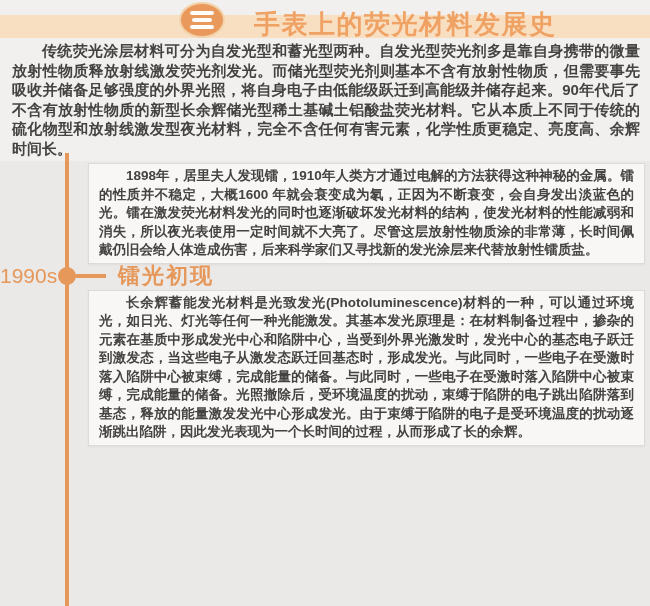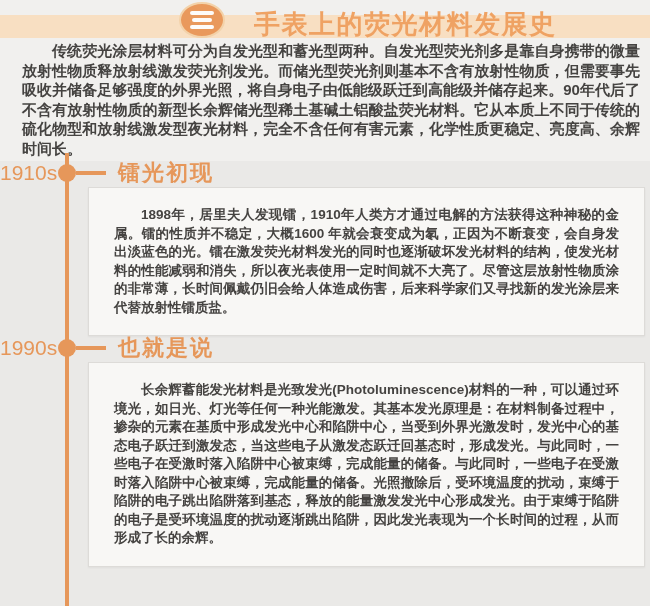--- a/index.html
+++ b/index.html
@@ -11,37 +11,37 @@
   .banner{position:absolute;left:0;right:0;bottom:0;height:23px;background:#f8dfc2;}
   .hicon{position:absolute;left:179px;top:2px;width:46px;height:36px;border-radius:50%;
          background:#e9995c;border:2px solid #f3d2a9;box-sizing:border-box;
          display:flex;flex-direction:column;justify-content:center;align-items:center;gap:3px;z-index:2;}
   .hicon i{display:block;width:24px;height:4px;background:#fdfcfa;border-radius:2px;}
   .hicon i.mid{width:20px;}
   .htitle{position:absolute;left:254px;top:7px;font-size:26px;font-weight:bold;
           color:#efa263;letter-spacing:1.5px;white-space:nowrap;z-index:2;}
 
   
-  .intro{background:#f1f0ee;padding:3px 10px 3px 22px;}
+  .intro{background:#f1f0ee;padding:3px 10px 3px 12px;}
   .intro p{margin:0;font-size:15px;line-height:19.5px;font-weight:bold;color:#454341;
            text-indent:2em;text-align:justify;}
 
   
   .timeline{position:relative;}
   .tl-vline{position:absolute;left:65px;top:153px;height:453px;width:4px;background:#e6975a;}
 
   .era-row{display:flex;align-items:center;height:24px;position:relative;z-index:1;}
   .era{width:56px;text-align:right;font-size:21px;color:#e6975a;line-height:24px;}
   .dot{width:18px;height:18px;margin-left:2px;border-radius:50%;background:#e6975a;flex:0 0 auto;}
   .conn{width:30px;height:4px;background:#e6975a;flex:0 0 auto;}
   .heading{margin:0 0 0 12px;font-size:22px;font-weight:bold;color:#e6975a;letter-spacing:2px;line-height:24px;}
 
   .box{margin:2px 5px 0 88px;background:#f8f7f5;border:1px solid #dddbd8;
        box-shadow:0 1px 2px rgba(0,0,0,0.05);padding:3px 10px;position:relative;z-index:1;}
-  .box p{margin:15px;font-size:13.5px;line-height:18.5px;font-weight:bold;color:#454341;
+  .box p{margin:0;font-size:13.5px;line-height:18.5px;font-weight:bold;color:#454341;
          text-indent:2em;text-align:justify;}
   .sec2{margin-top:0;} .sec3{margin-top:0;}
 </style>
 </head>
 <body>
 
 <div class="page">
 
   <div class="header">
     <div class="banner"></div>
@@ -55,40 +55,34 @@
 
   <div class="intro">
     <p>传统荧光涂层材料可分为自发光型和蓄光型两种。自发光型荧光剂多是靠自身携带的微量放射性物质释放射线激发荧光剂发光。而储光型荧光剂则基本不含有放射性物质，但需要事先吸收并储备足够强度的外界光照，将自身电子由低能级跃迁到高能级并储存起来。90年代后了不含有放射性物质的新型长余辉储光型稀土基碱土铝酸盐荧光材料。它从本质上不同于传统的硫化物型和放射线激发型夜光材料，完全不含任何有害元素，化学性质更稳定、亮度高、余辉时间长。</p>
   </div>
 
   <div class="tl-vline"></div>
 
   <div class="timeline">
 
     <section class="tl-section">
-      <div class="era-row">
-        <span class="era">1910s</span>
-        <span class="dot"></span>
-        <span class="conn"></span>
-        <h2 class="heading">镭光初现</h2>
-      </div>
       <div class="box">
         <p>1898年，居里夫人发现镭，1910年人类方才通过电解的方法获得这种神秘的金属。镭的性质并不稳定，大概1600 年就会衰变成为氡，正因为不断衰变，会自身发出淡蓝色的光。镭在激发荧光材料发光的同时也逐渐破坏发光材料的结构，使发光材料的性能减弱和消失，所以夜光表使用一定时间就不大亮了。尽管这层放射性物质涂的非常薄，长时间佩戴仍旧会给人体造成伤害，后来科学家们又寻找新的发光涂层来代替放射性镭质盐。</p>
       </div>
     </section>
 
     <section class="tl-section sec2">
     </section>
 
     <section class="tl-section sec3">
       <div class="era-row">
         <span class="era">1990s</span>
         <span class="dot"></span>
         <span class="conn"></span>
-        <h2 class="heading">也就是说</h2>
+        <h2 class="heading">镭光初现</h2>
       </div>
       <div class="box">
         <p>长余辉蓄能发光材料是光致发光(Photoluminescence)材料的一种，可以通过环境光，如日光、灯光等任何一种光能激发。其基本发光原理是：在材料制备过程中，掺杂的元素在基质中形成发光中心和陷阱中心，当受到外界光激发时，发光中心的基态电子跃迁到激发态，当这些电子从激发态跃迁回基态时，形成发光。与此同时，一些电子在受激时落入陷阱中心被束缚，完成能量的储备。与此同时，一些电子在受激时落入陷阱中心被束缚，完成能量的储备。光照撤除后，受环境温度的扰动，束缚于陷阱的电子跳出陷阱落到基态，释放的能量激发发光中心形成发光。由于束缚于陷阱的电子是受环境温度的扰动逐渐跳出陷阱，因此发光表现为一个长时间的过程，从而形成了长的余辉。</p>
       </div>
     </section>
 
   </div>
 </div>
 
 </body></html>

